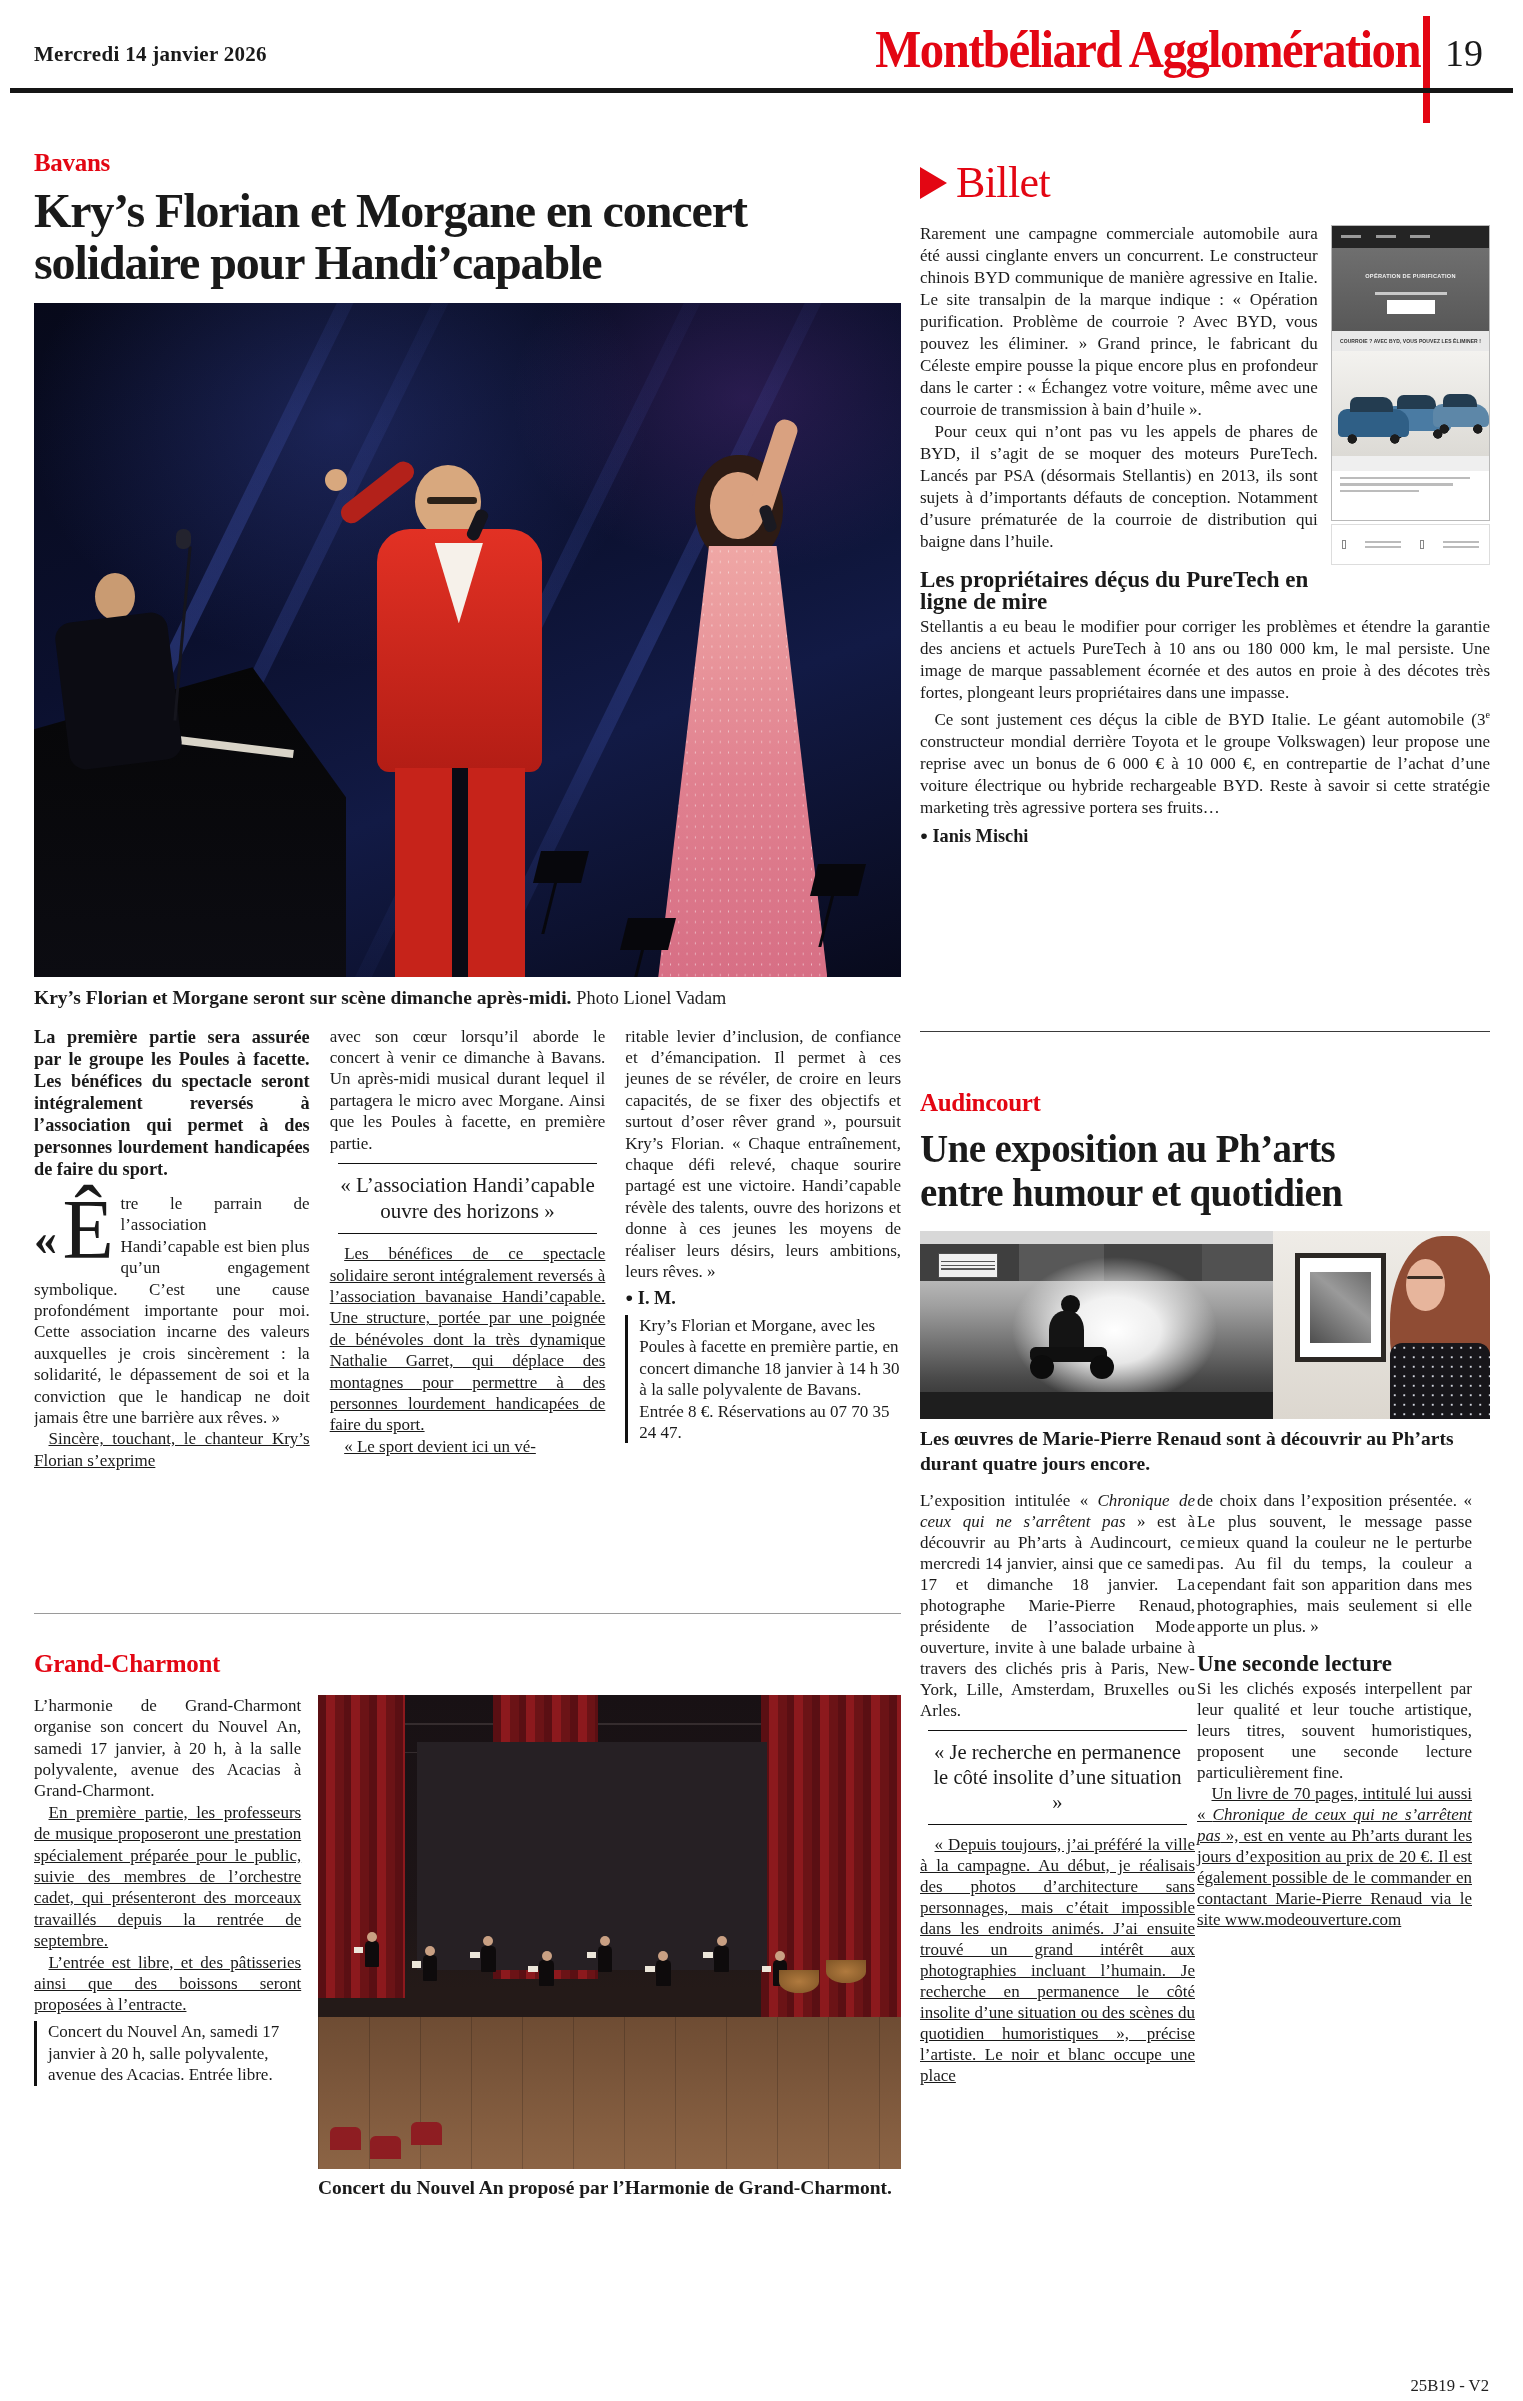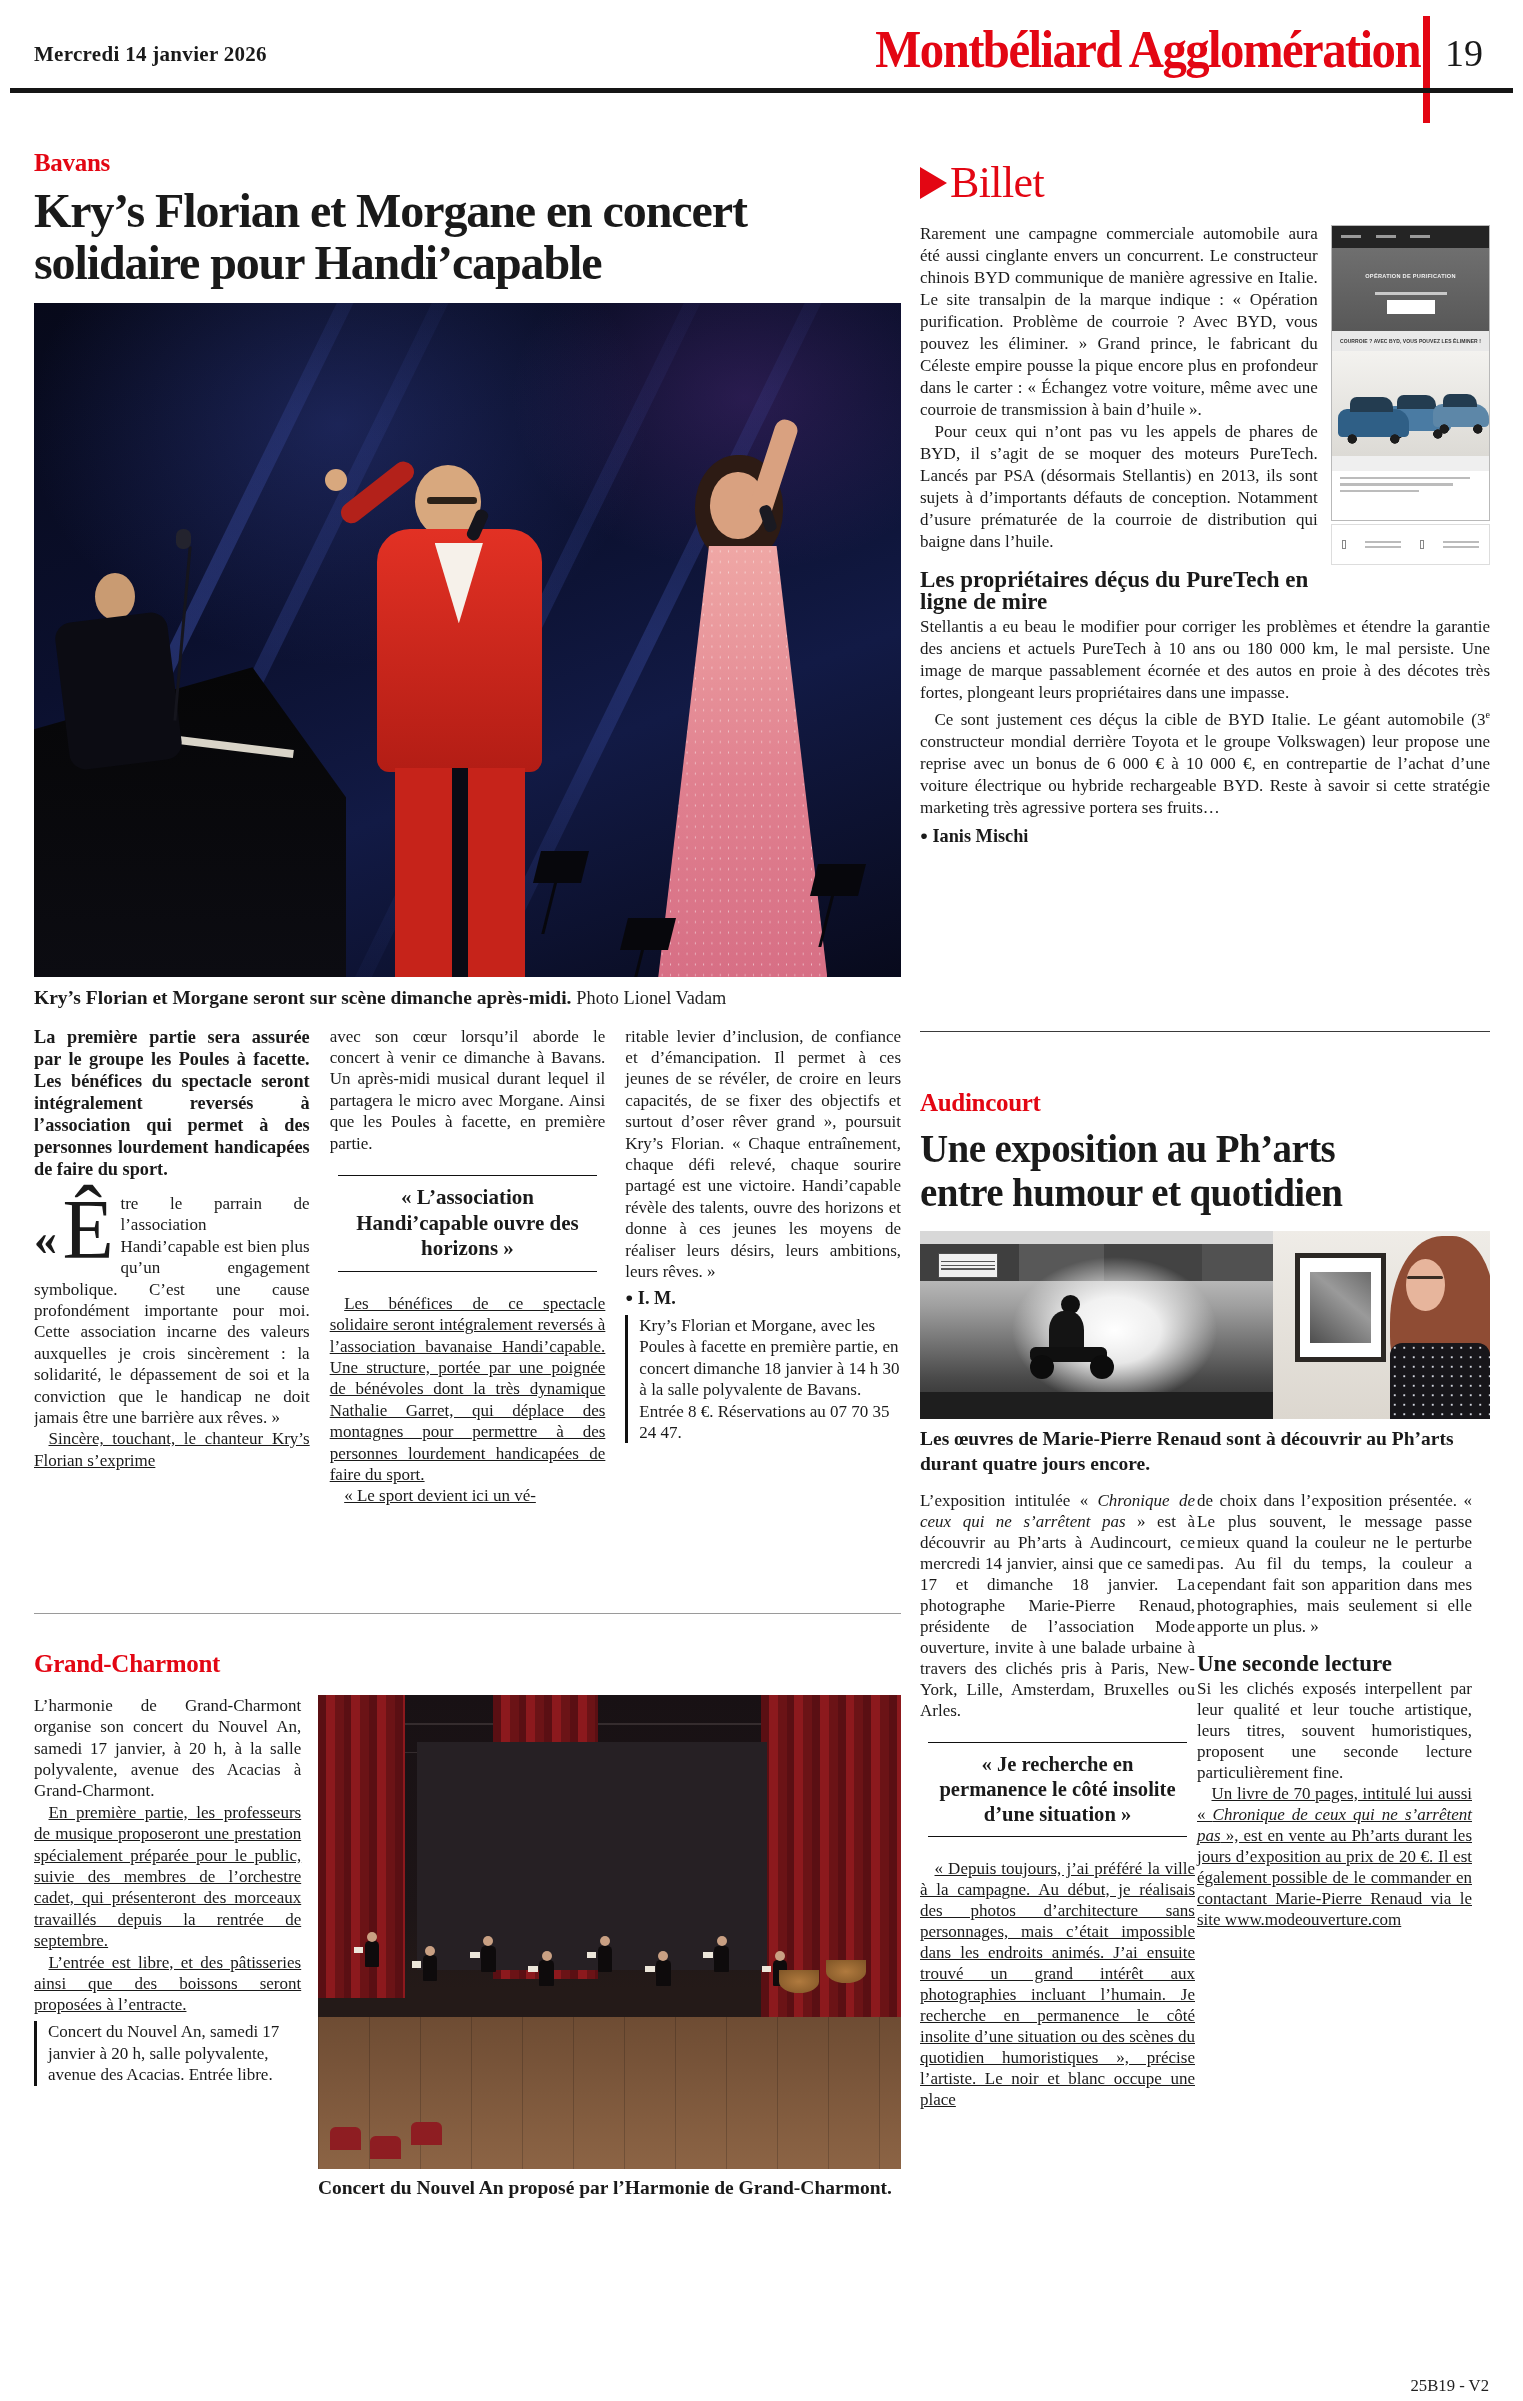--- a/index.html
+++ b/index.html
@@ -12,22 +12,22 @@
   .masthead{position:absolute; right:103px; top:19px; font-size:53px; font-weight:700; color:var(--accent);
             letter-spacing:-1.7px; transform:scaleX(.92); transform-origin:100% 50%; white-space:nowrap;}
   .redbar{position:absolute; left:1423px; top:15.6px; width:6.7px; height:107px; background:var(--accent);}
   .pagenum{position:absolute; left:1445px; top:31px; font-size:38px;}
   .toprule{position:absolute; left:10px; top:88px; width:1503px; height:5px; background:#151515;}
 
   
   .kicker{font-size:25px; font-weight:700; color:var(--accent); letter-spacing:-0.3px;}
   .bodytext{font-size:17px; line-height:21.4px; text-align:justify; hyphens:auto;}
   .ind{text-indent:14.5px;text-decoration:underline;}
-  .pullquote{margin:21px auto; padding:9px 2.2px; width:94%; border-top:1.7px solid #111; border-bottom:1.7px solid #111;
-             text-align:center; font-weight:700; font-size:21px; line-height:25.6px; text-indent:0;}
+  .pullquote{margin:9px auto; padding:9px 2.2px; width:94%; border-top:1.7px solid #111; border-bottom:1.7px solid #111;
+             text-align:center; font-weight:400; font-size:21px; line-height:25.6px; text-indent:0;}
   .byline{margin-top:4.4px; font-weight:700; font-size:18.3px; text-align:left; text-indent:0;}
   .byline .dot{font-size:13.3px; vertical-align:2.2px; margin-right:4.4px;}
   .infobox{margin-top:5.6px; border-left:3.9px solid #111; padding-left:11px; text-align:left; text-indent:0;}
   .subhead{font-weight:700; font-size:23px; margin:16.7px 0 3.3px; text-align:left; text-indent:0;}
   .capline{font-size:19.5px; font-weight:700; line-height:25px;}
   .capline .credit{font-weight:400; font-size:18.3px; color:#222;}
 
   
   .sec-bavans{position:absolute; left:34px; top:149px; width:867px; height:1454px; overflow:hidden;}
   .b-head{margin-top:7.8px; font-size:48px; line-height:52px; font-weight:700; letter-spacing:-1.1px;}
@@ -93,21 +93,21 @@
   .gc-floor{position:absolute; bottom:0; width:100%; height:32%;
             background:linear-gradient(#6e4c33,#8c6445),repeating-linear-gradient(90deg,rgba(0,0,0,.18) 0 1.1px,transparent 1.1px 51px);
             background-blend-mode:multiply;}
   .chair{position:absolute; width:31px; height:23px; background:#8e1d22; border-radius:5.6px 5.6px 0 0;}
   .timp{position:absolute; width:40px; height:23px; background:radial-gradient(#b07a3e,#7e5426); border-radius:0 0 50% 50%;}
   .gc-cap{margin-top:6.7px;}
 
   
   .right{position:absolute; left:920px; top:157px; width:570px; height:2221px;}
   .sec-billet{position:absolute; top:0; left:0; width:100%; height:872px; overflow:hidden;}
-  .billet-kick{display:flex; align-items:center; gap:3px;}
+  .billet-kick{display:flex; align-items:center; gap:9px;}
   .tri{width:0; height:0; border-left:27px solid var(--accent); border-top:16.7px solid transparent; border-bottom:16.7px solid transparent;}
   .billet-kick .kword{font-size:44px; color:var(--accent); letter-spacing:-0.6px;}
   .billet-head{margin-top:16.7px; font-size:31px; line-height:36px; letter-spacing:-0.6px; font-weight:400;}
   .billet-body{margin-top:14.5px; font-size:17px; line-height:22px; text-align:justify; hyphens:auto;}
   .billet-body p + p{text-indent:14.5px;}
   .byd-fig{float:right; width:159px; margin:2.2px 0 7.8px 13.3px; font-family:"Liberation Sans",sans-serif;}
   .byd-shot{position:relative; height:296px; border:0.6px solid #b9b9b9; background:#fff; overflow:hidden;}
   .byd-top{height:22px; background:#242424; display:flex; align-items:center; gap:14.5px; padding:0 9px;}
   .byd-navitem{width:20px; height:2.8px; background:#9a9a9a;}
   .byd-hero{height:83px; background:linear-gradient(#6f6f6f,#585858); display:flex; flex-direction:column; align-items:center; justify-content:center; gap:5.6px;}

